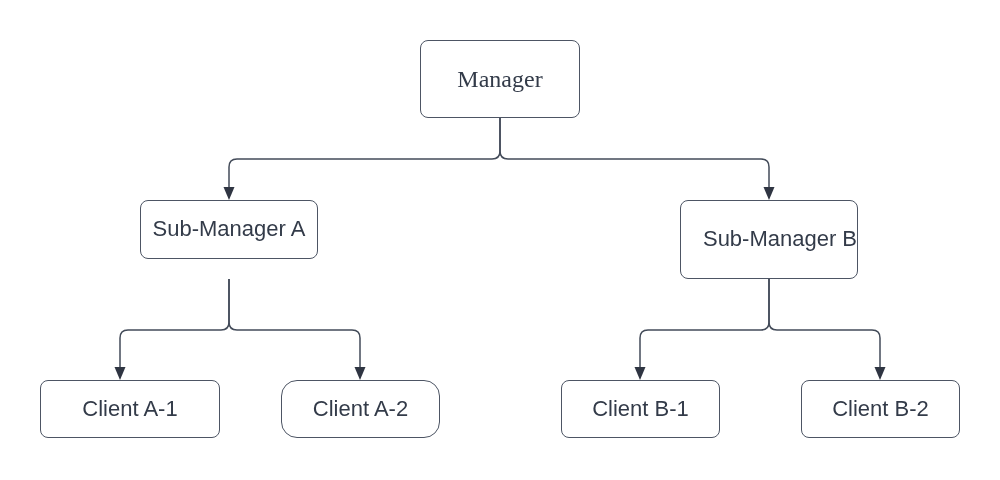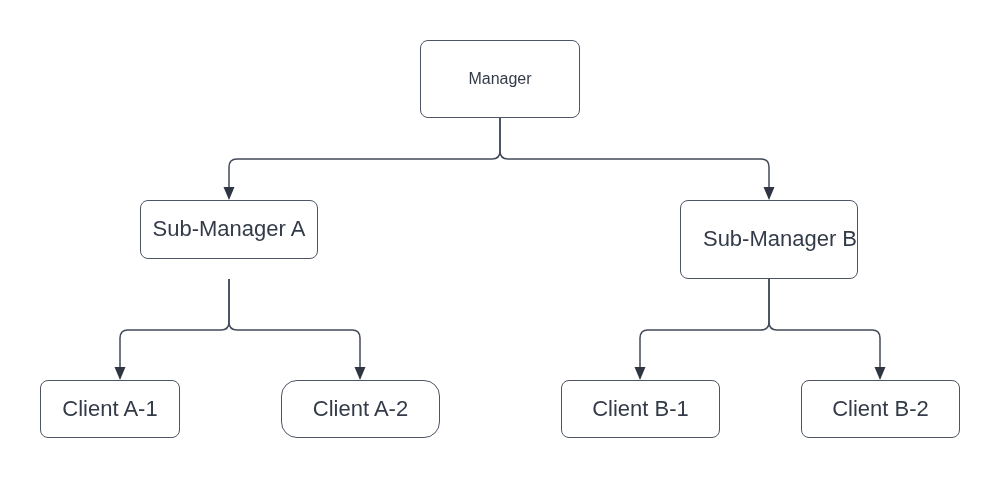--- a/index.html
+++ b/index.html
@@ -60,29 +60,29 @@
       <polygon points="120,380 114.5,367 125.5,367" fill="#2f3542"></polygon>
       <path d="M 229 279 L 229 322 Q 229 330 237 330 L 352 330 Q 360 330 360 338 L 360 367" fill="none" stroke="#434b59" stroke-width="1.5"></path>
       <polygon points="360,380 354.5,367 365.5,367" fill="#2f3542"></polygon>
       <path d="M 769 279 L 769 322 Q 769 330 761 330 L 648 330 Q 640 330 640 338 L 640 367" fill="none" stroke="#434b59" stroke-width="1.5"></path>
       <polygon points="640,380 634.5,367 645.5,367" fill="#2f3542"></polygon>
       <path d="M 769 279 L 769 322 Q 769 330 777 330 L 872 330 Q 880 330 880 338 L 880 367" fill="none" stroke="#434b59" stroke-width="1.5"></path>
       <polygon points="880,380 874.5,367 885.5,367" fill="#2f3542"></polygon>
     </svg>
   <div class="nodes-layer">
       <div class="node" style="left: 420px; top: 40px; width: 160px; height: 78px; border-width: 1.5px; border-radius: 8px;">
-        <span class="node-label" style="font-size: 16px;">Manager</span>
+        <span class="node-label" style="font-size: 24px; font-family: Liberation Serif, serif;">Manager</span>
       </div>
       <div class="node" style="left: 140px; top: 200px; width: 178px; height: 59px; border-width: 1.5px; border-radius: 8px;">
         <span class="node-label" style="font-size: 22px;">Sub-Manager A</span>
       </div>
       <div class="node" style="left: 680px; top: 200px; width: 178px; height: 79px; border-width: 1.5px; border-radius: 8px; padding-left: 22px;">
         <span class="node-label" style="font-size: 22px;">Sub-Manager B</span>
       </div>
-      <div class="node" style="left: 40px; top: 380px; width: 140px; height: 58px; border-width: 1.5px; border-radius: 8px;">
+      <div class="node" style="left: 40px; top: 380px; width: 180px; height: 58px; border-width: 1.5px; border-radius: 8px;">
         <span class="node-label" style="font-size: 22px;">Client A-1</span>
       </div>
       <div class="node" style="left: 281px; top: 380px; width: 159px; height: 58px; border-width: 1.5px; border-radius: 16px;">
         <span class="node-label" style="font-size: 22px;">Client A-2</span>
       </div>
       <div class="node" style="left: 561px; top: 380px; width: 159px; height: 58px; border-width: 1.5px; border-radius: 8px; justify-content: center;">
         <span class="node-label" style="font-size: 22px;">Client B-1</span>
       </div>
       <div class="node" style="left: 801px; top: 380px; width: 159px; height: 58px; border-width: 1.5px; border-radius: 8px;">
         <span class="node-label" style="font-size: 22px;">Client B-2</span>

